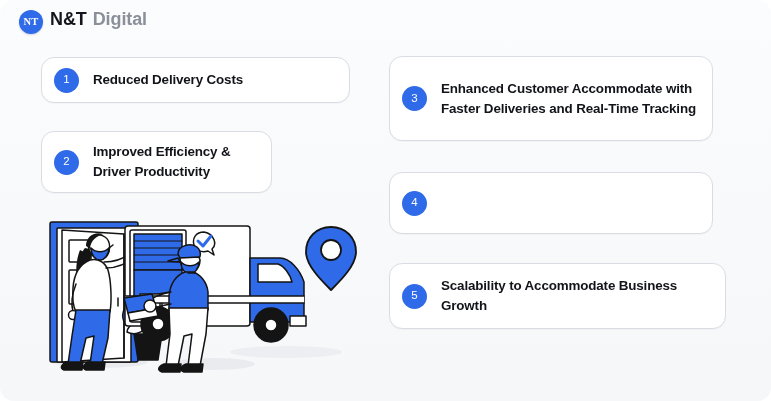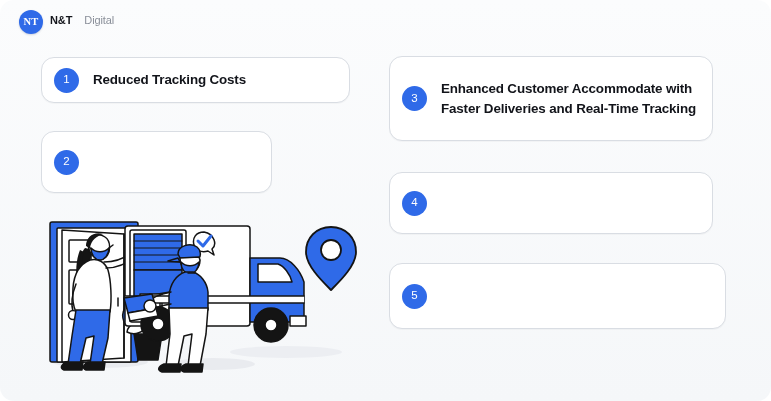--- a/index.html
+++ b/index.html
@@ -44,26 +44,26 @@
   }
   #brand-mark span {
     color: #ffffff;
     font-family: "Liberation Serif", serif;
     font-size: 10.5px;
     font-weight: 700;
     letter-spacing: .2px;
     line-height: 1;
   }
   .brand-text {
-    font-size: 11px;
+    font-size: 18px;
     line-height: 1;
     letter-spacing: -.1px;
   }
   #brand-name { color: #14161c; font-weight: 700; }
-  #brand-sub  { color: #8a8f99; font-weight: 400; margin-left: 12px; }
+  #brand-sub  { color: #8a8f99; font-weight: 700; margin-left: 6px; }
 
   
   .card {
     position: absolute;
     box-sizing: border-box;
     background: #ffffff;
     border: 1.1px solid #d9dde3;
     border-radius: 13px;
     display: flex;
     align-items: center;
@@ -118,38 +118,40 @@
     <div id="brand-mark">
       <span>NT</span>
     </div>
     <div>
       <span class="brand-text" id="brand-name">N&amp;T</span><span class="brand-text" id="brand-sub">Digital</span>
     </div>
   </div>
 
   <div class="card" id="card-1">
     <div class="badge">1</div>
-    <div class="card-text">Reduced Tracking Costs</div>
+    <div class="card-text">Reduced Delivery Costs</div>
   </div>
 
   <div class="card" id="card-2">
     <div class="badge">2</div>
+    <div class="card-text">Improved Efficiency &amp; Driver Productivity</div>
   </div>
 
   <div class="card" id="card-3">
     <div class="badge">3</div>
     <div class="card-text">Enhanced Customer Accommodate with Faster Deliveries and Real-Time Tracking</div>
   </div>
 
   <div class="card" id="card-4">
     <div class="badge">4</div>
   </div>
 
   <div class="card" id="card-5">
     <div class="badge">5</div>
+    <div class="card-text">Scalability to Accommodate Business Growth</div>
   </div>
 
   <div id="illustration">
     <svg width="340" height="172" viewBox="0 0 340 172" xmlns="http://www.w3.org/2000/svg">
       <defs>
         <clipPath id="clipBody">
             <rect x="0" y="0" width="340" height="172"></rect>
           </clipPath>
       </defs>
 

